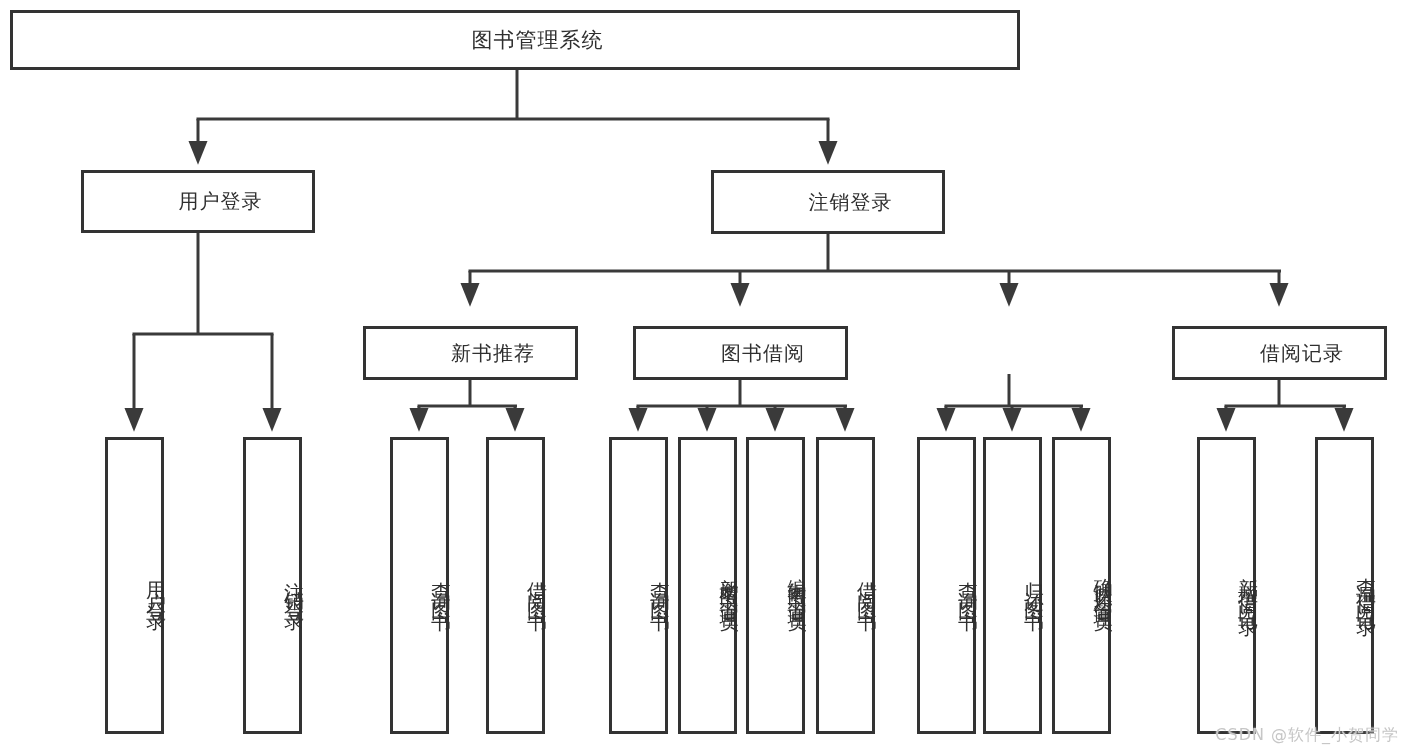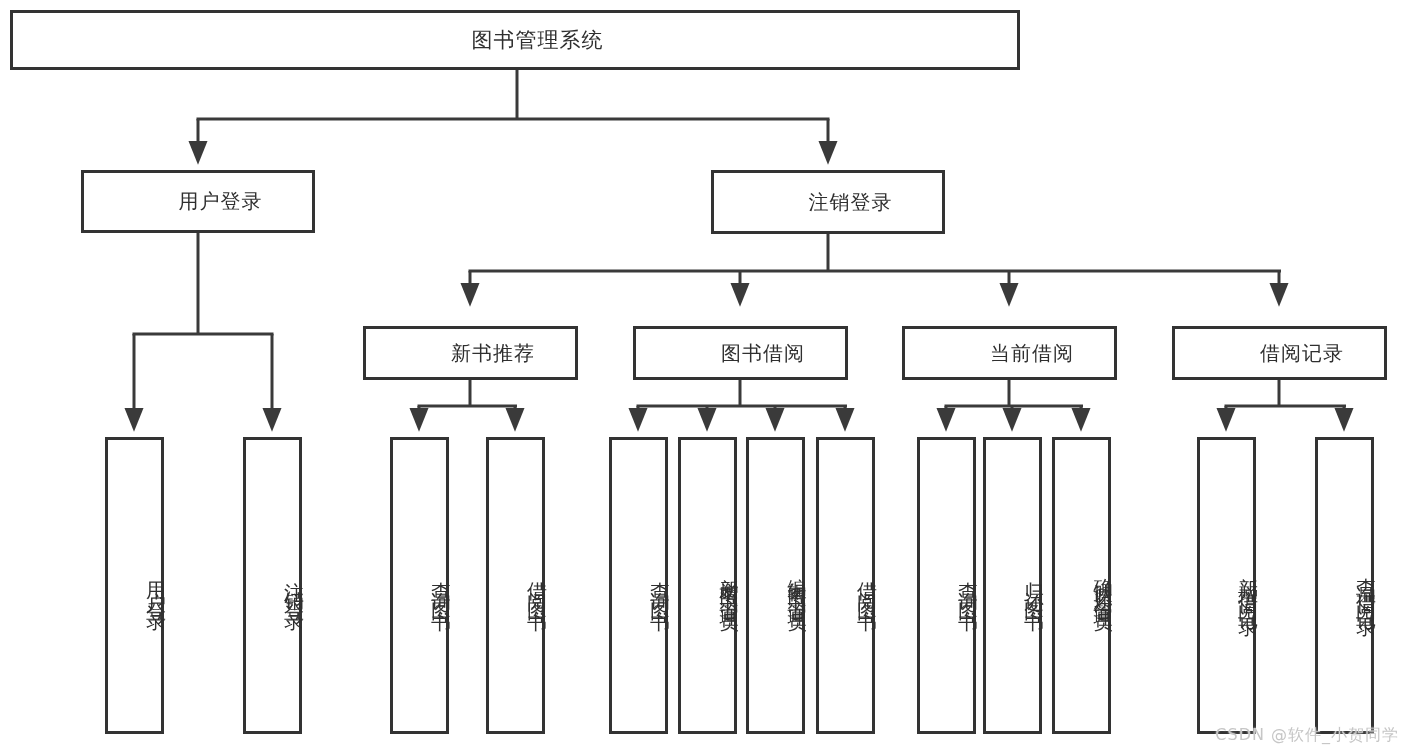--- a/index.html
+++ b/index.html
@@ -137,23 +137,20 @@
   <div class="node hbox l2-mgmt">
     <span>注销登录</span>
   </div>
 
   <div class="node hbox l3 l3-rec">
     <span>新书推荐</span>
   </div>
   <div class="node hbox l3 l3-borrow">
     <span>图书借阅</span>
   </div>
-  <div class="node hbox l3 l3-current">
-    <span>当前借阅</span>
-  </div>
   <div class="node hbox l3 l3-records">
     <span>借阅记录</span>
   </div>
 
   <div class="node leaf lf-login">
     <span>用户登录</span>
   </div>
   <div class="node leaf lf-logout">
     <span>注销登录</span>
   </div>

